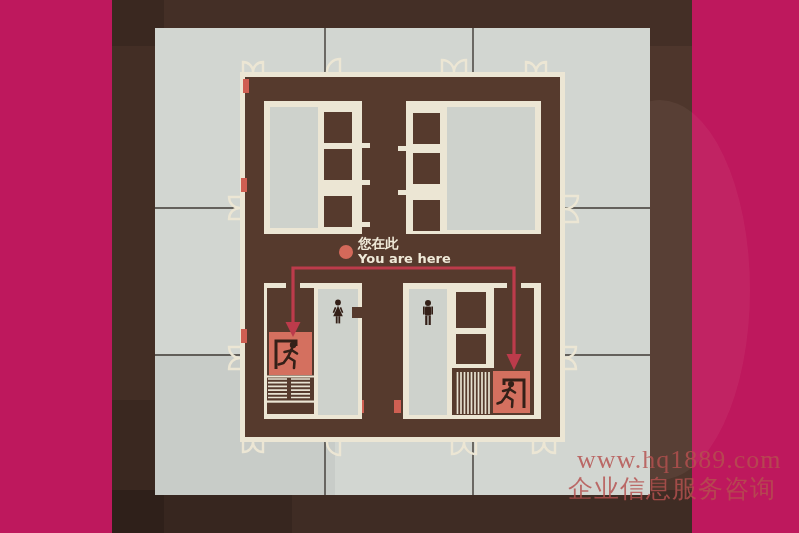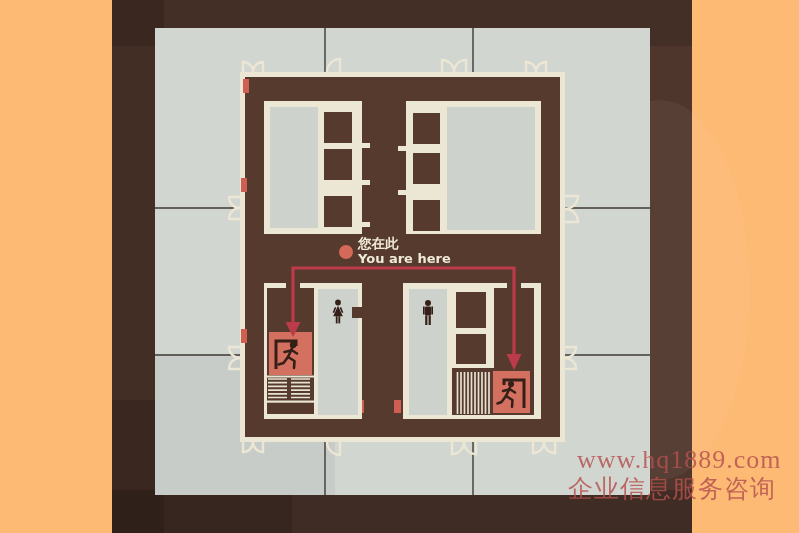--- a/index.html
+++ b/index.html
@@ -1,16 +1,16 @@
 <!DOCTYPE html>
 <html><head>
 <meta charset="utf-8">
 <style>
   html,body{margin:0;padding:0;background:#ffffff;}
-  .stage{position:relative;width:799px;height:533px;margin:0 auto;background:#fdba74;overflow:hidden;
+  .stage{position:relative;width:799px;height:533px;margin:0 auto;background:#be185d;overflow:hidden;
          font-family:"DejaVu Sans", sans-serif;}
   svg{display:block;}
   .zh-label{font-family:"DejaVu Sans", sans-serif;font-weight:bold;}
   .en-label{font-family:"DejaVu Sans", sans-serif;font-weight:bold;}
   .wm{font-family:"Liberation Serif", serif;}
 </style>
 </head>
 <body>
 
 <div class="stage">

